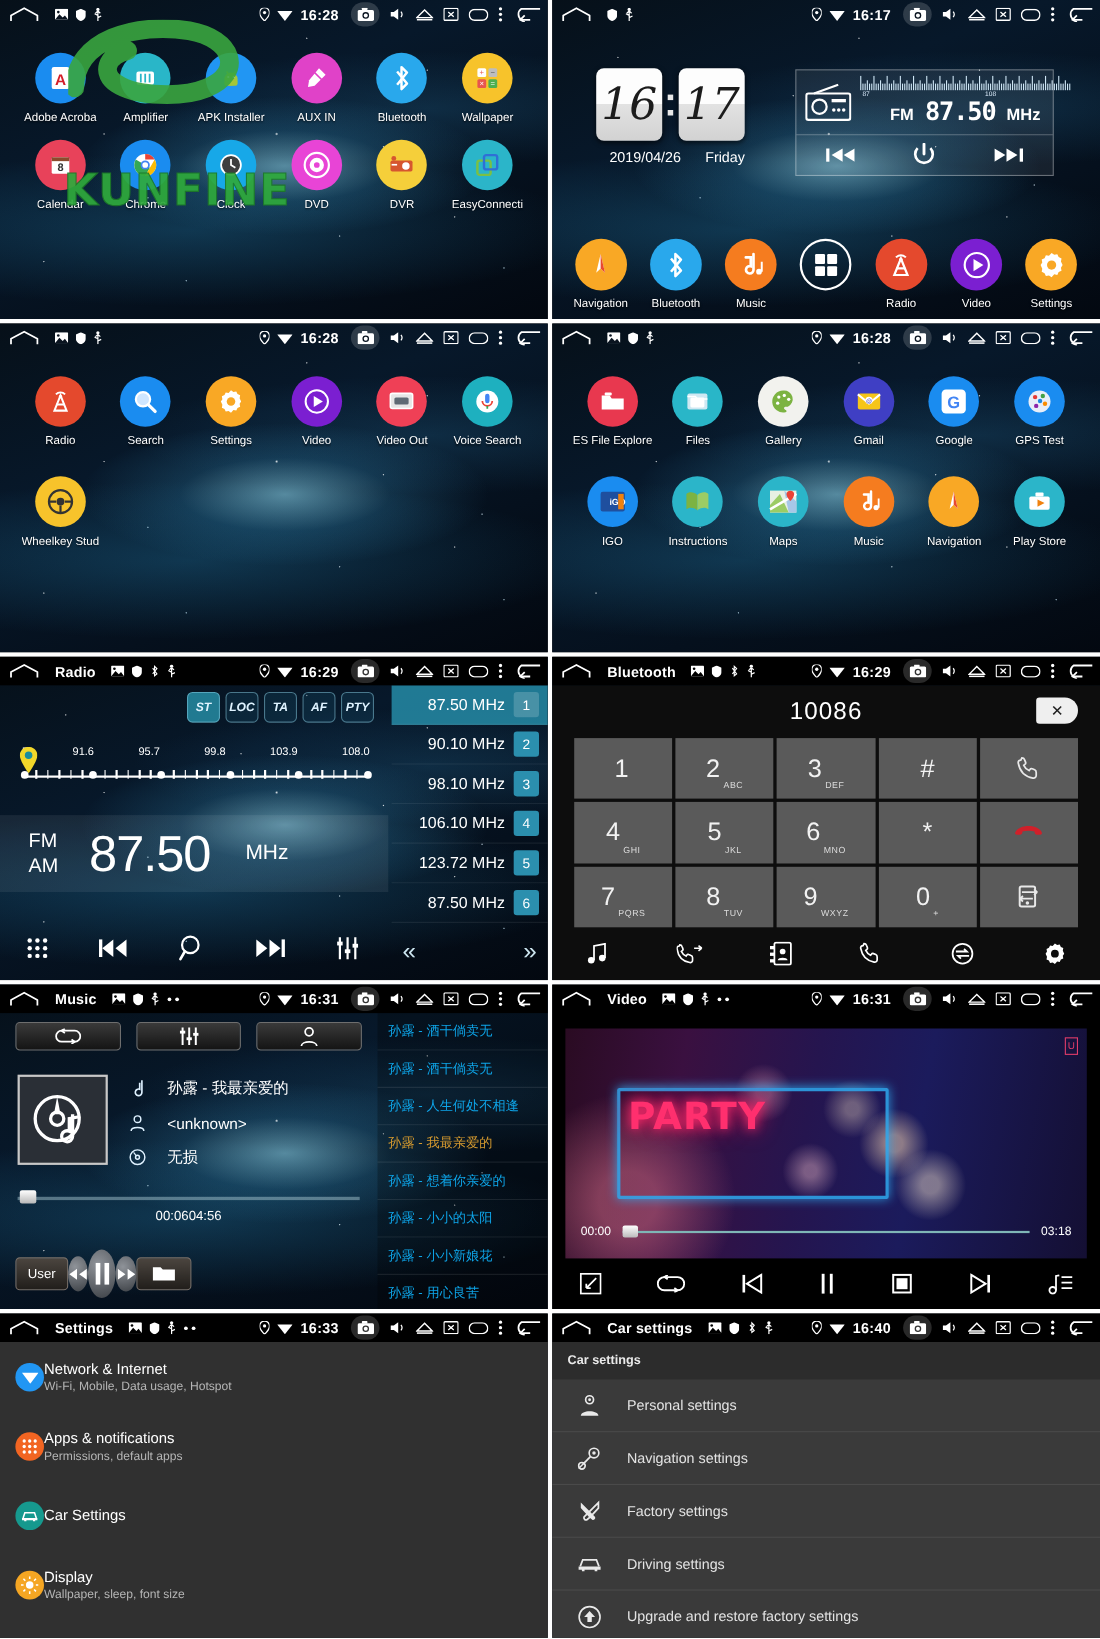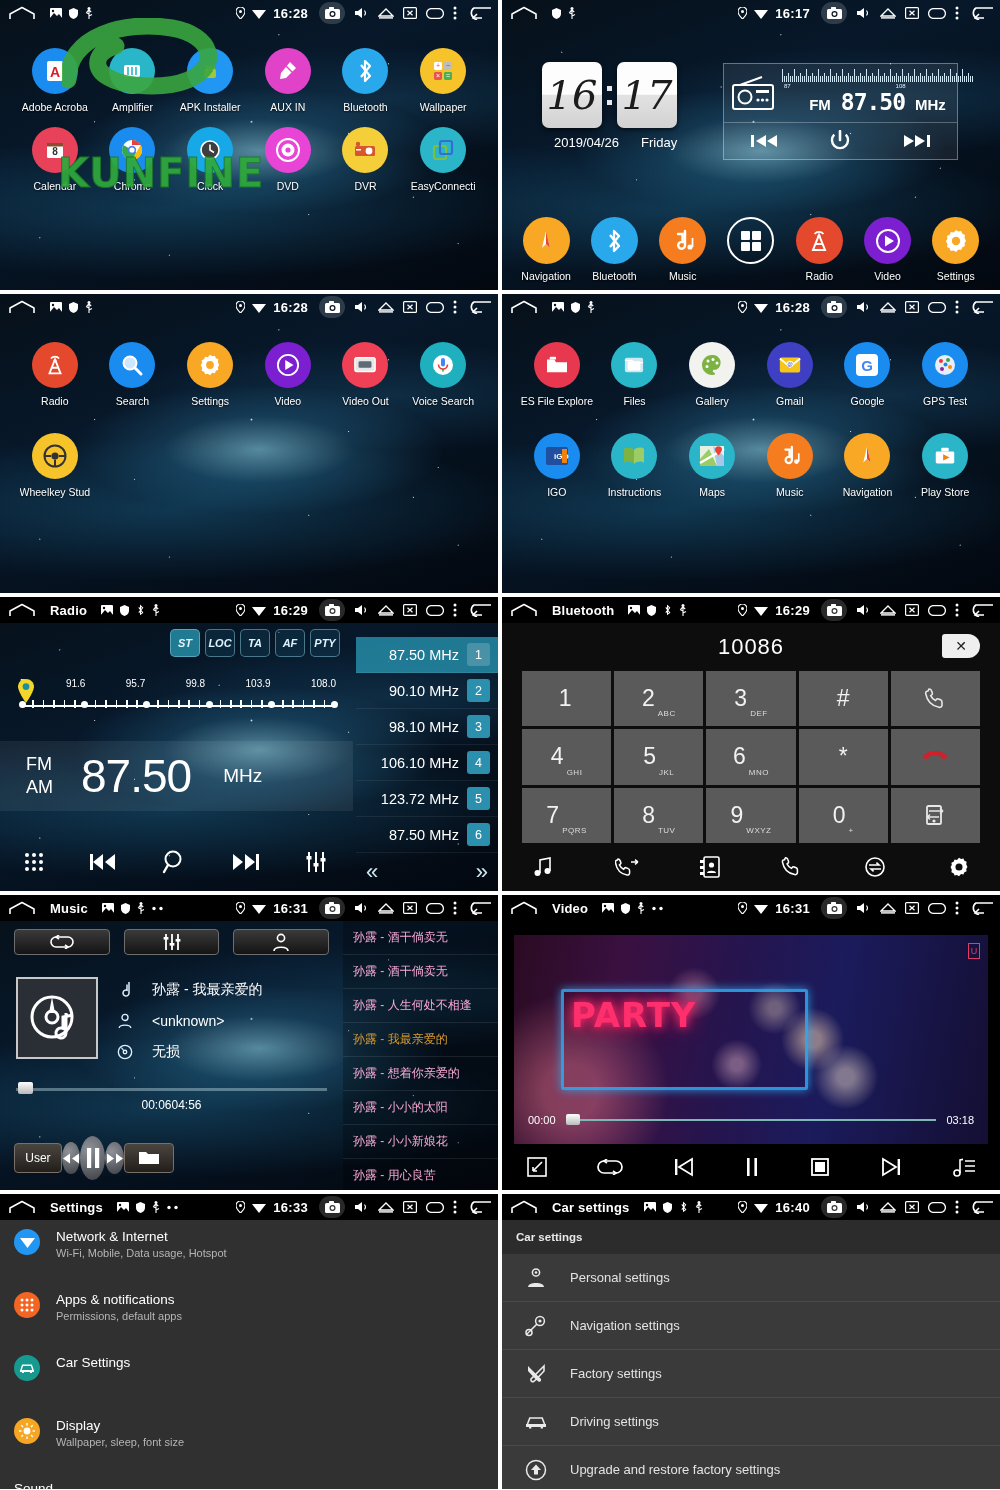--- a/index.html
+++ b/index.html
@@ -149,21 +149,21 @@
   .rf-line{position:relative;height:22px;margin-top:6px;}
   .rf-line .bar{position:absolute;left:4px;right:4px;top:10px;height:2px;background:#fff;}
   .rf-line .tick{position:absolute;top:5px;width:1.5px;height:8px;background:#fff;}
   .rf-line .dot{position:absolute;top:5.5px;width:7px;height:7px;border-radius:50%;background:#fff;}
   .rf-pin{position:absolute;left:0px;top:-16px;width:16px;height:24px;}
   .rf-display{position:absolute;left:0;right:145px;top:118px;height:70px;background:rgba(255,255,255,.07);display:flex;align-items:center;}
   .rf-bands{margin-left:26px;display:flex;flex-direction:column;gap:2px;color:#fff;font-size:18px;}
   .rf-big{font-size:46px;color:#fff;margin-left:28px;font-weight:300;letter-spacing:-1px;}
   .rf-mhz{font-size:19px;color:#fff;margin-left:32px;}
   .rf-tools{position:absolute;left:0;right:148px;bottom:16px;display:flex;align-items:center;justify-content:space-around;color:#fff;}
-  .rf-presets{position:absolute;right:0;top:14px;bottom:0;width:142px;display:flex;flex-direction:column;}
+  .rf-presets{position:absolute;right:0;top:0;bottom:0;width:142px;display:flex;flex-direction:column;}
   .preset{
     height:36px;display:flex;align-items:center;justify-content:flex-end;gap:8px;padding-right:8px;
     border-bottom:1px solid rgba(255,255,255,.07);
   }
   .preset.active{background:rgba(36,136,163,.88);}
   .preset .pf{font-size:14.5px;color:#fff;}
   .preset .pn{
     width:23px;height:23px;border-radius:3px;background:#2b8fae;color:#fff;
     display:flex;align-items:center;justify-content:center;font-size:12.5px;flex:0 0 auto;
   }
@@ -213,21 +213,21 @@
   .mu-folder{
     width:86px;height:30px;border-radius:4px;border:1px solid #7a7068;
     background:linear-gradient(180deg,#4b453f,#211e1b);
     color:#fff;display:flex;align-items:center;justify-content:center;
   }
   .mu-rnd{width:32px;height:32px;border-radius:50%;background:radial-gradient(circle at 35% 30%,#8f9399,#3c4045);display:flex;align-items:center;justify-content:center;color:#fff;font-size:13px;}
   .mu-rnd.big{width:44px;height:44px;font-size:18px;}
   .mu-list{position:absolute;right:0;top:0;bottom:0;width:155px;overflow:hidden;}
   .mu-item{
     height:34px;display:flex;align-items:center;padding-left:10px;
-    color:#f9a8d4;font-size:12px;border-bottom:1px solid rgba(255,255,255,.09);
+    color:#0ea5e9;font-size:12px;border-bottom:1px solid rgba(255,255,255,.09);
     background:rgba(0,0,0,.25);white-space:nowrap;
   }
   .mu-item.sel{color:#d79b2f;}
   
   .vidpage{position:absolute;inset:26px 0 0 0;background:#000;z-index:3;display:flex;flex-direction:column;}
   .vid-stage{flex:1 1 auto;margin:14px 12px 0 12px;position:relative;overflow:hidden;
     background:
       radial-gradient(circle at 55% 35%, rgba(255,230,200,.35) 0 2%, rgba(0,0,0,0) 9%),
       radial-gradient(circle at 63% 50%, rgba(255,220,180,.5) 0 2.5%, rgba(0,0,0,0) 10%),
       radial-gradient(circle at 47% 62%, rgba(255,200,210,.4) 0 2%, rgba(0,0,0,0) 9%),
@@ -240,21 +240,21 @@
   .vid-neontext{position:absolute;left:12%;top:30%;width:48%;color:#ff2f6e;
     font-family:"DejaVu Sans",sans-serif;font-weight:700;font-size:34px;line-height:1.05;
     text-shadow:0 0 10px #ff2f6e,0 0 20px #ff1057;letter-spacing:1px;}
   .vid-badge{position:absolute;right:8px;top:8px;width:12px;height:16px;border:1px solid #e03c6a;color:#e03c6a;font-size:9px;display:flex;align-items:center;justify-content:center;}
   .vid-seekrow{position:absolute;left:14px;right:14px;bottom:18px;display:flex;align-items:center;gap:10px;color:#fff;font-size:11px;}
   .vid-bar{flex:1 1 auto;height:2px;background:#7fb6b6;position:relative;}
   .vid-knob{position:absolute;left:0;top:-5px;width:14px;height:11px;background:linear-gradient(180deg,#fff,#bbb);border-radius:2px;}
   .vid-ctrls{height:46px;display:flex;align-items:center;justify-content:space-around;color:#fff;}
   
   .setpage{position:absolute;inset:26px 0 0 0;background:#303030;z-index:3;overflow:hidden;}
-  .setrow{display:flex;gap:16px;padding:9px 0 9px 14px;height:63px;}
+  .setrow{display:flex;align-items:center;padding:9px 0 9px 14px;height:63px;}
   .setdot{width:26px;height:26px;border-radius:50%;display:flex;align-items:center;justify-content:center;color:#fff;flex:0 0 auto;}
   .settitle{color:#fff;font-size:13.5px;}
   .setsub{color:#b5b5b5;font-size:11px;margin-top:3px;}
   
   .carpage{position:absolute;inset:26px 0 0 0;background:#3a3a3a;z-index:3;}
   .carhead{height:34px;background:#2c2c2c;display:flex;align-items:center;padding-left:14px;color:#e9e9e9;font-size:11.5px;font-weight:600;}
   .carrow{height:48px;display:flex;align-items:center;gap:22px;padding-left:22px;border-bottom:1px solid #4a4a4a;color:#e3e3e3;font-size:13px;}
   .carico{width:24px;display:flex;align-items:center;justify-content:center;color:#e9e9e9;}
 </style>
 </head>

